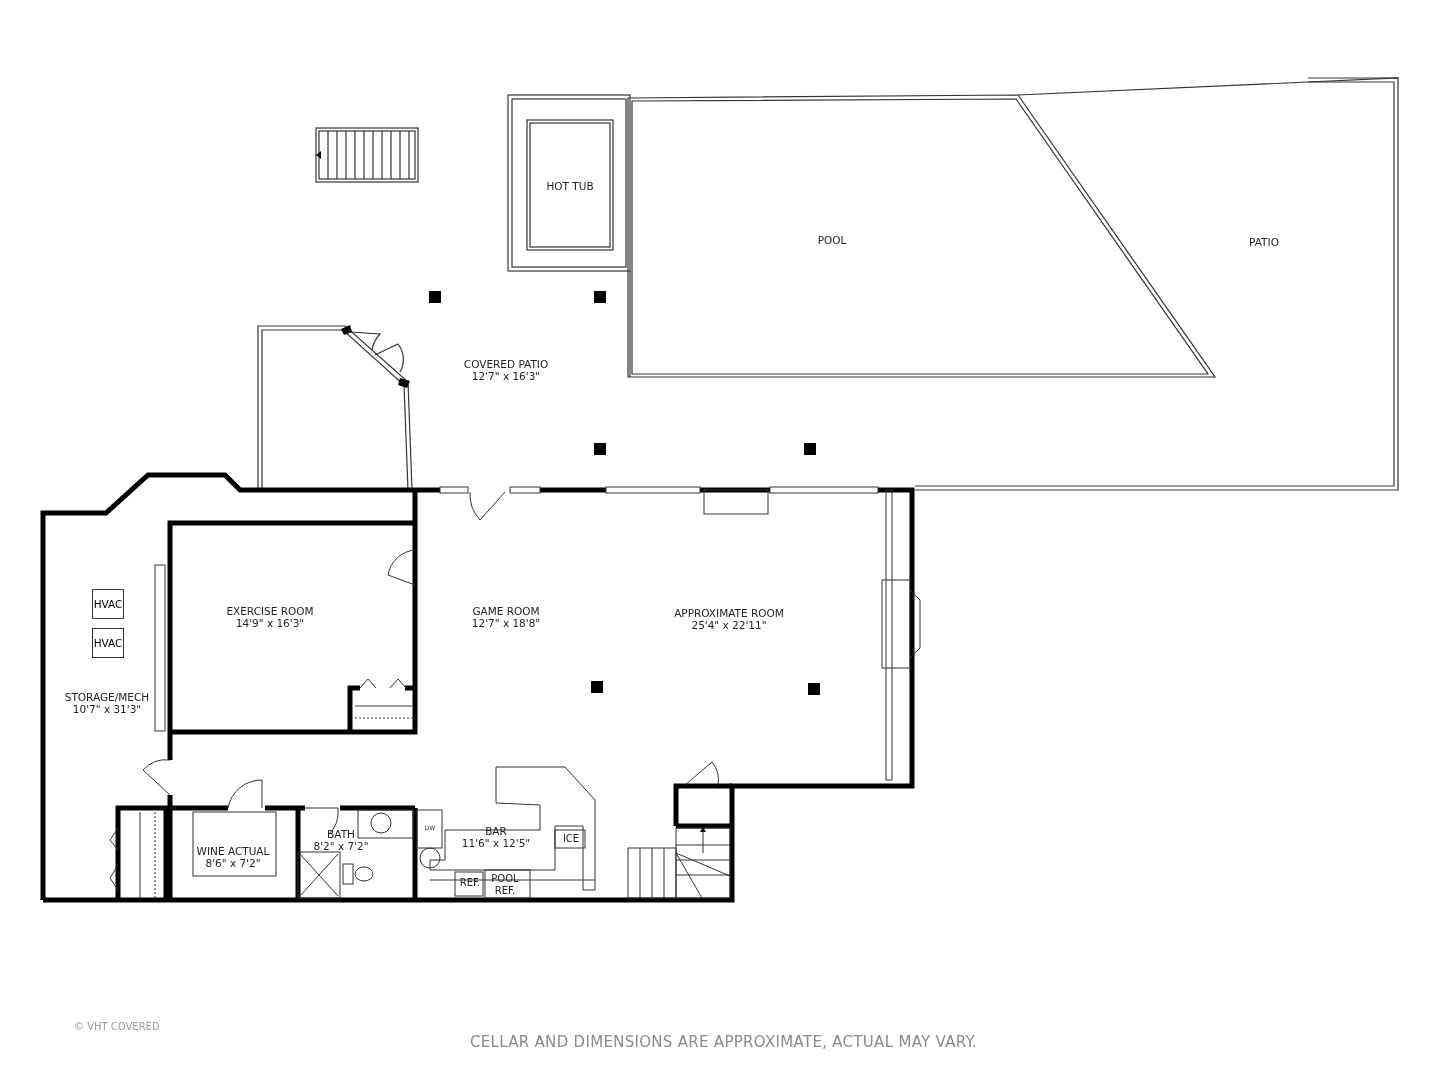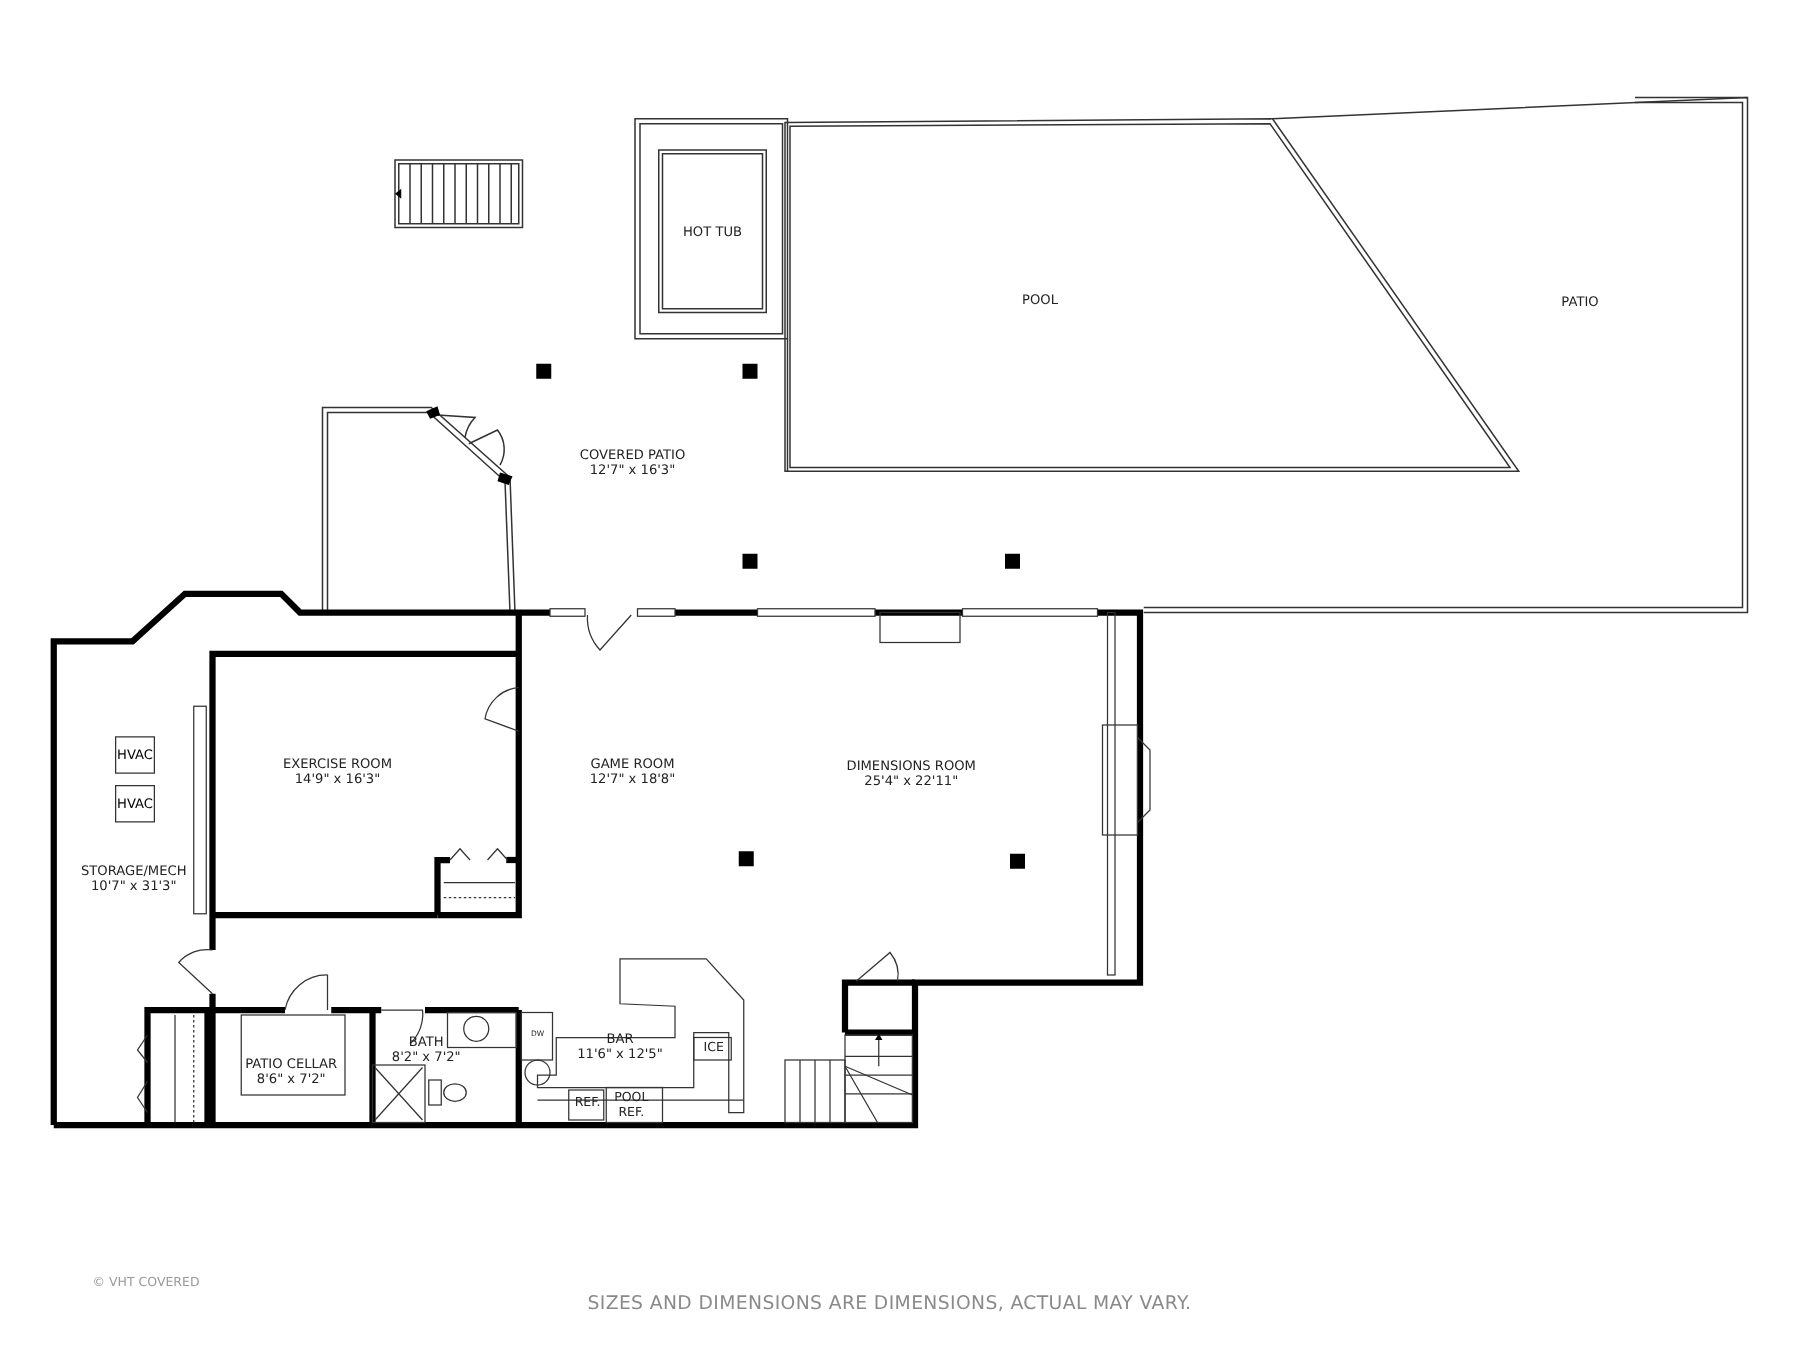--- a/index.html
+++ b/index.html
@@ -159,19 +159,19 @@
 <div class="lbl sm" style="left:505px;top:873px;"><span>POOL</span><br><span>REF.</span></div>
 <div class="lbl tiny" style="left:430px;top:822px;">DW</div>
 
 <div class="lbl" style="left:570px;top:180px;"><span>HOT TUB</span></div>
 <div class="lbl" style="left:832px;top:234px;"><span>POOL</span></div>
 <div class="lbl" style="left:1264px;top:236px;"><span>PATIO</span></div>
 <div class="lbl" style="left:506px;top:358px;"><span>COVERED PATIO</span><br><span>12'7" x 16'3"</span></div>
 <div class="lbl" style="left:270px;top:605px;"><span>EXERCISE ROOM</span><br><span>14'9" x 16'3"</span></div>
 <div class="lbl" style="left:107px;top:671px;margin-top:20px;"><span>STORAGE/MECH</span><br><span>10'7" x 31'3"</span></div>
 <div class="lbl" style="left:506px;top:605px;"><span>GAME ROOM</span><br><span>12'7" x 18'8"</span></div>
-<div class="lbl" style="left:729px;top:607px;"><span>DIMENSIONS ROOM</span><br><span>25'4" x 22'11"</span></div>
-<div class="lbl" style="left:233px;top:845px;"><span>PATIO CELLAR</span><br><span>8'6" x 7'2"</span></div>
+<div class="lbl" style="left:729px;top:607px;"><span>APPROXIMATE ROOM</span><br><span>25'4" x 22'11"</span></div>
+<div class="lbl" style="left:233px;top:845px;"><span>WINE ACTUAL</span><br><span>8'6" x 7'2"</span></div>
 <div class="lbl" style="left:341px;top:828px;"><span>BATH</span><br><span>8'2" x 7'2"</span></div>
 <div class="lbl" style="left:496px;top:825px;"><span>BAR</span><br><span>11'6" x 12'5"</span></div>
 
 <div class="copy">© VHT COVERED</div>
-<div class="disc">SIZES AND DIMENSIONS ARE DIMENSIONS, ACTUAL MAY VARY.</div>
+<div class="disc">CELLAR AND DIMENSIONS ARE APPROXIMATE, ACTUAL MAY VARY.</div>
 
 </body></html>

